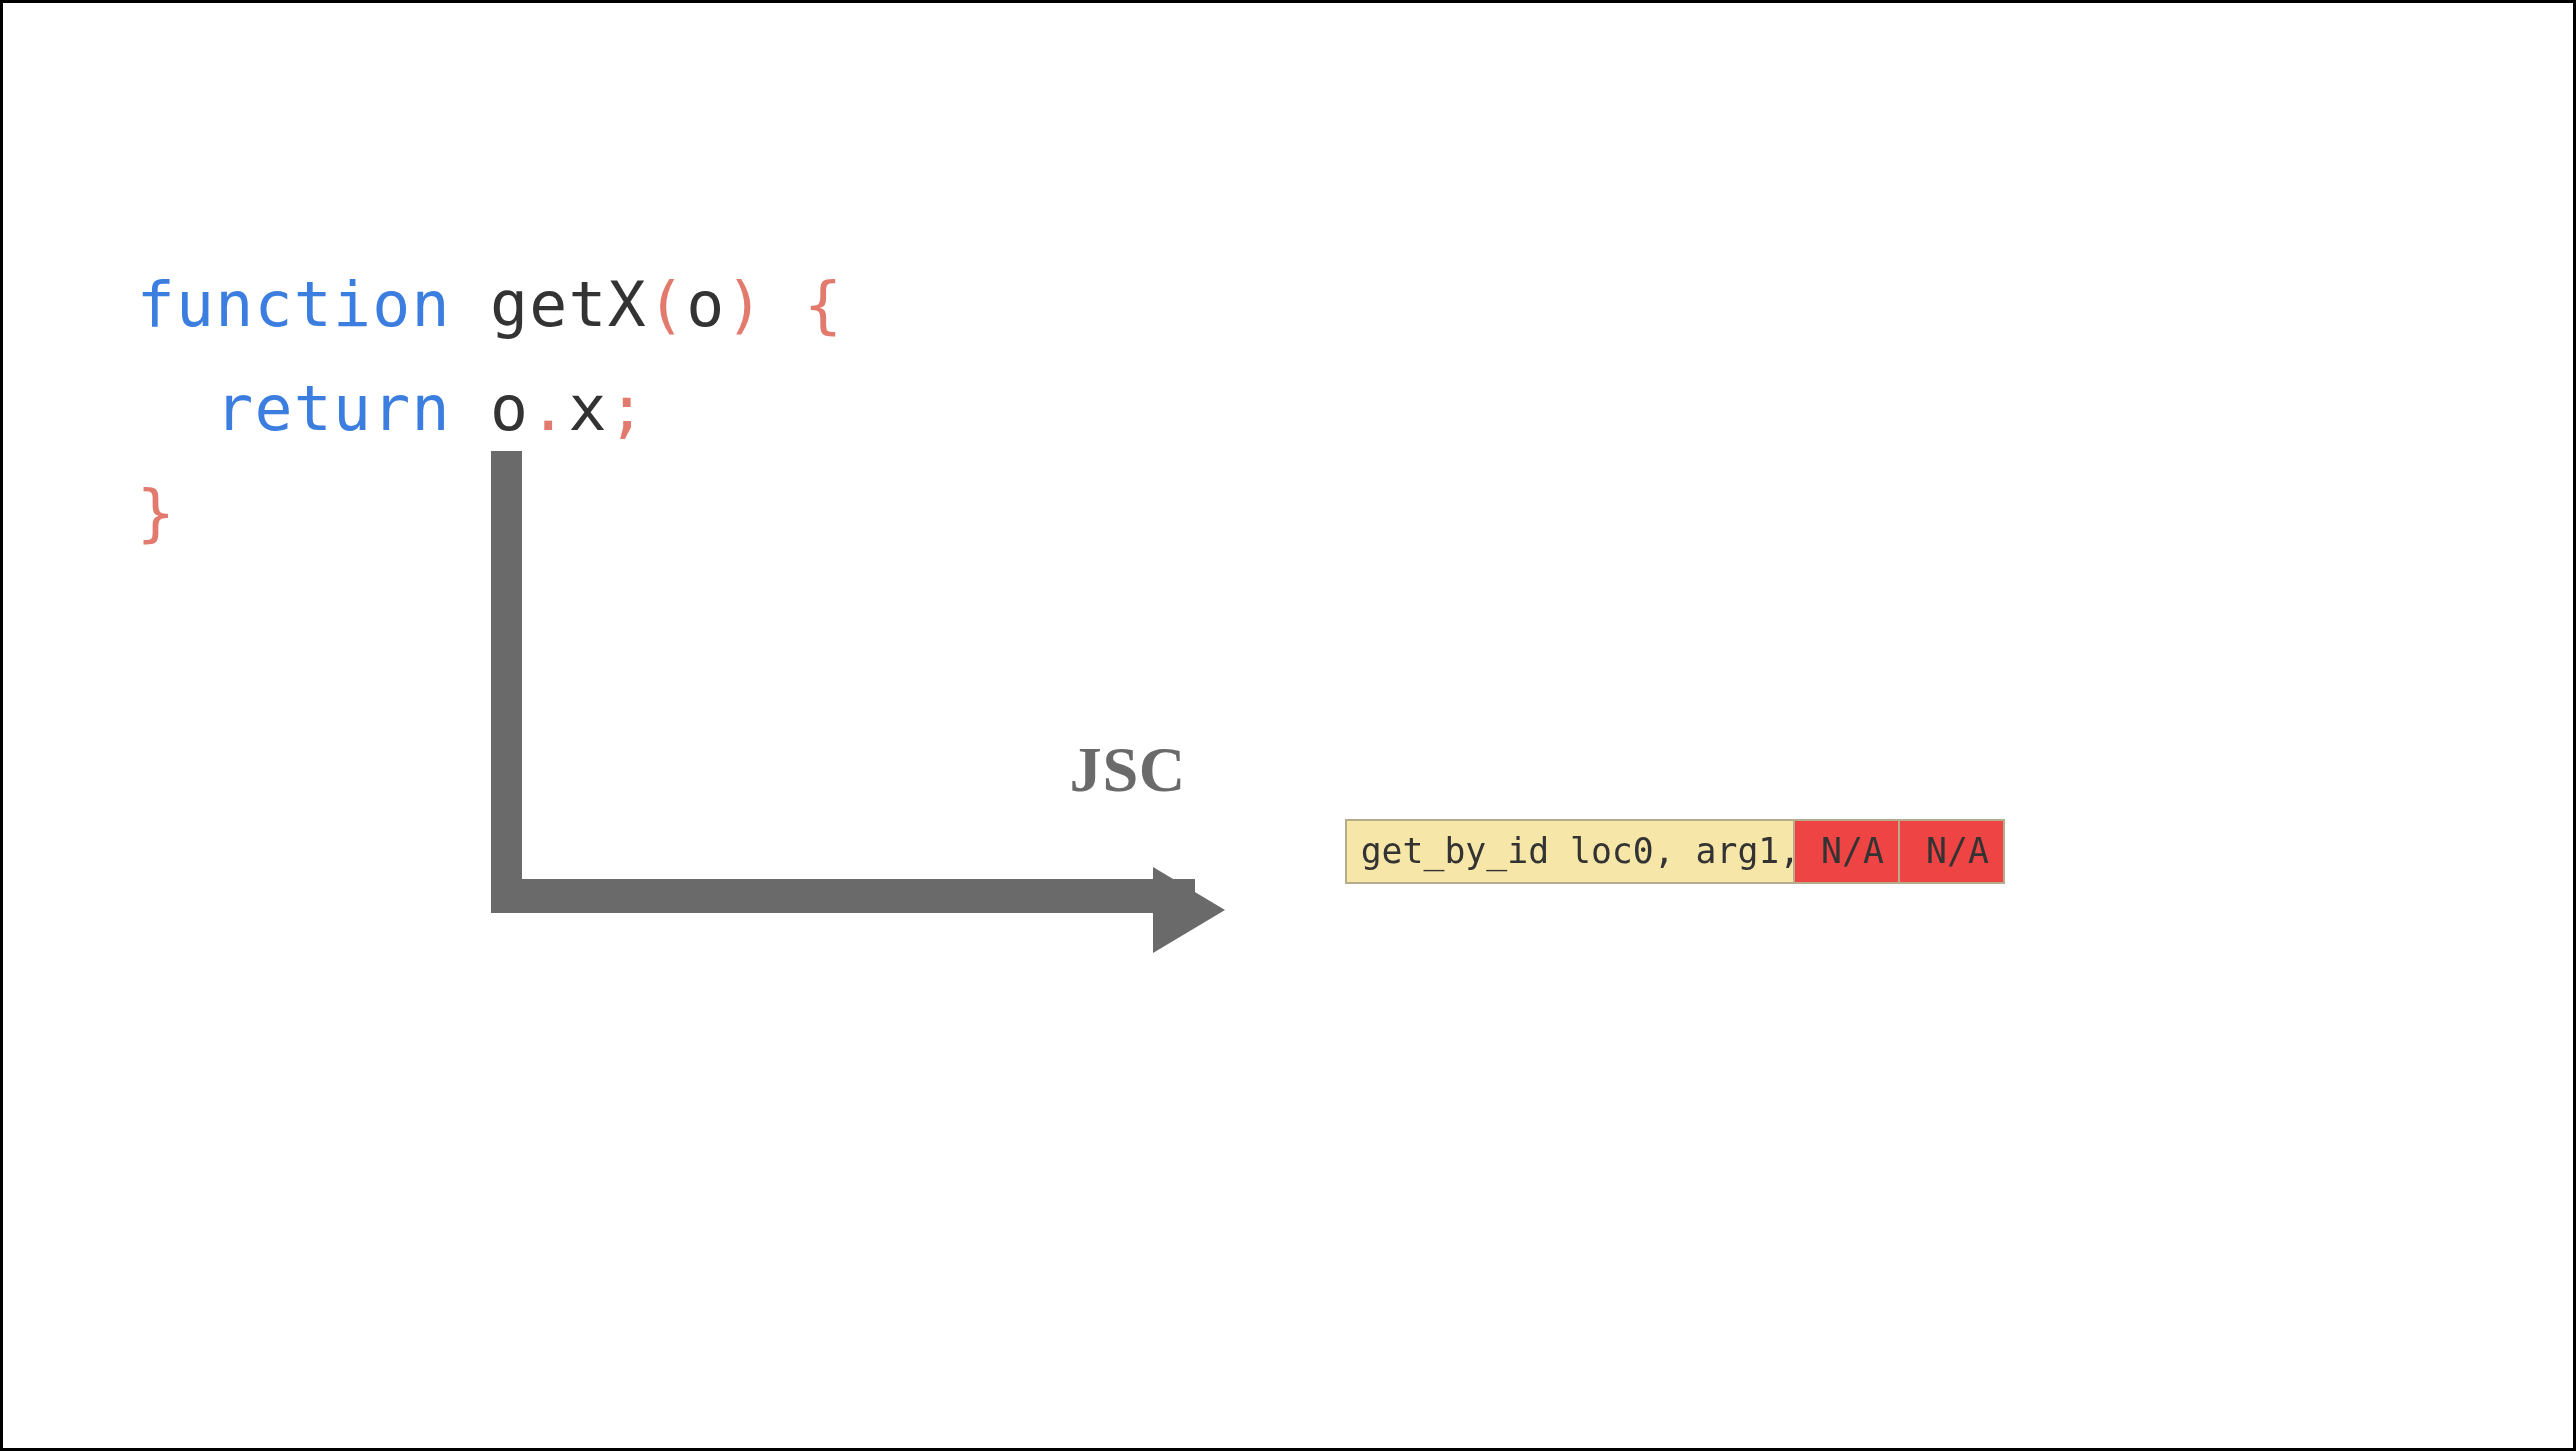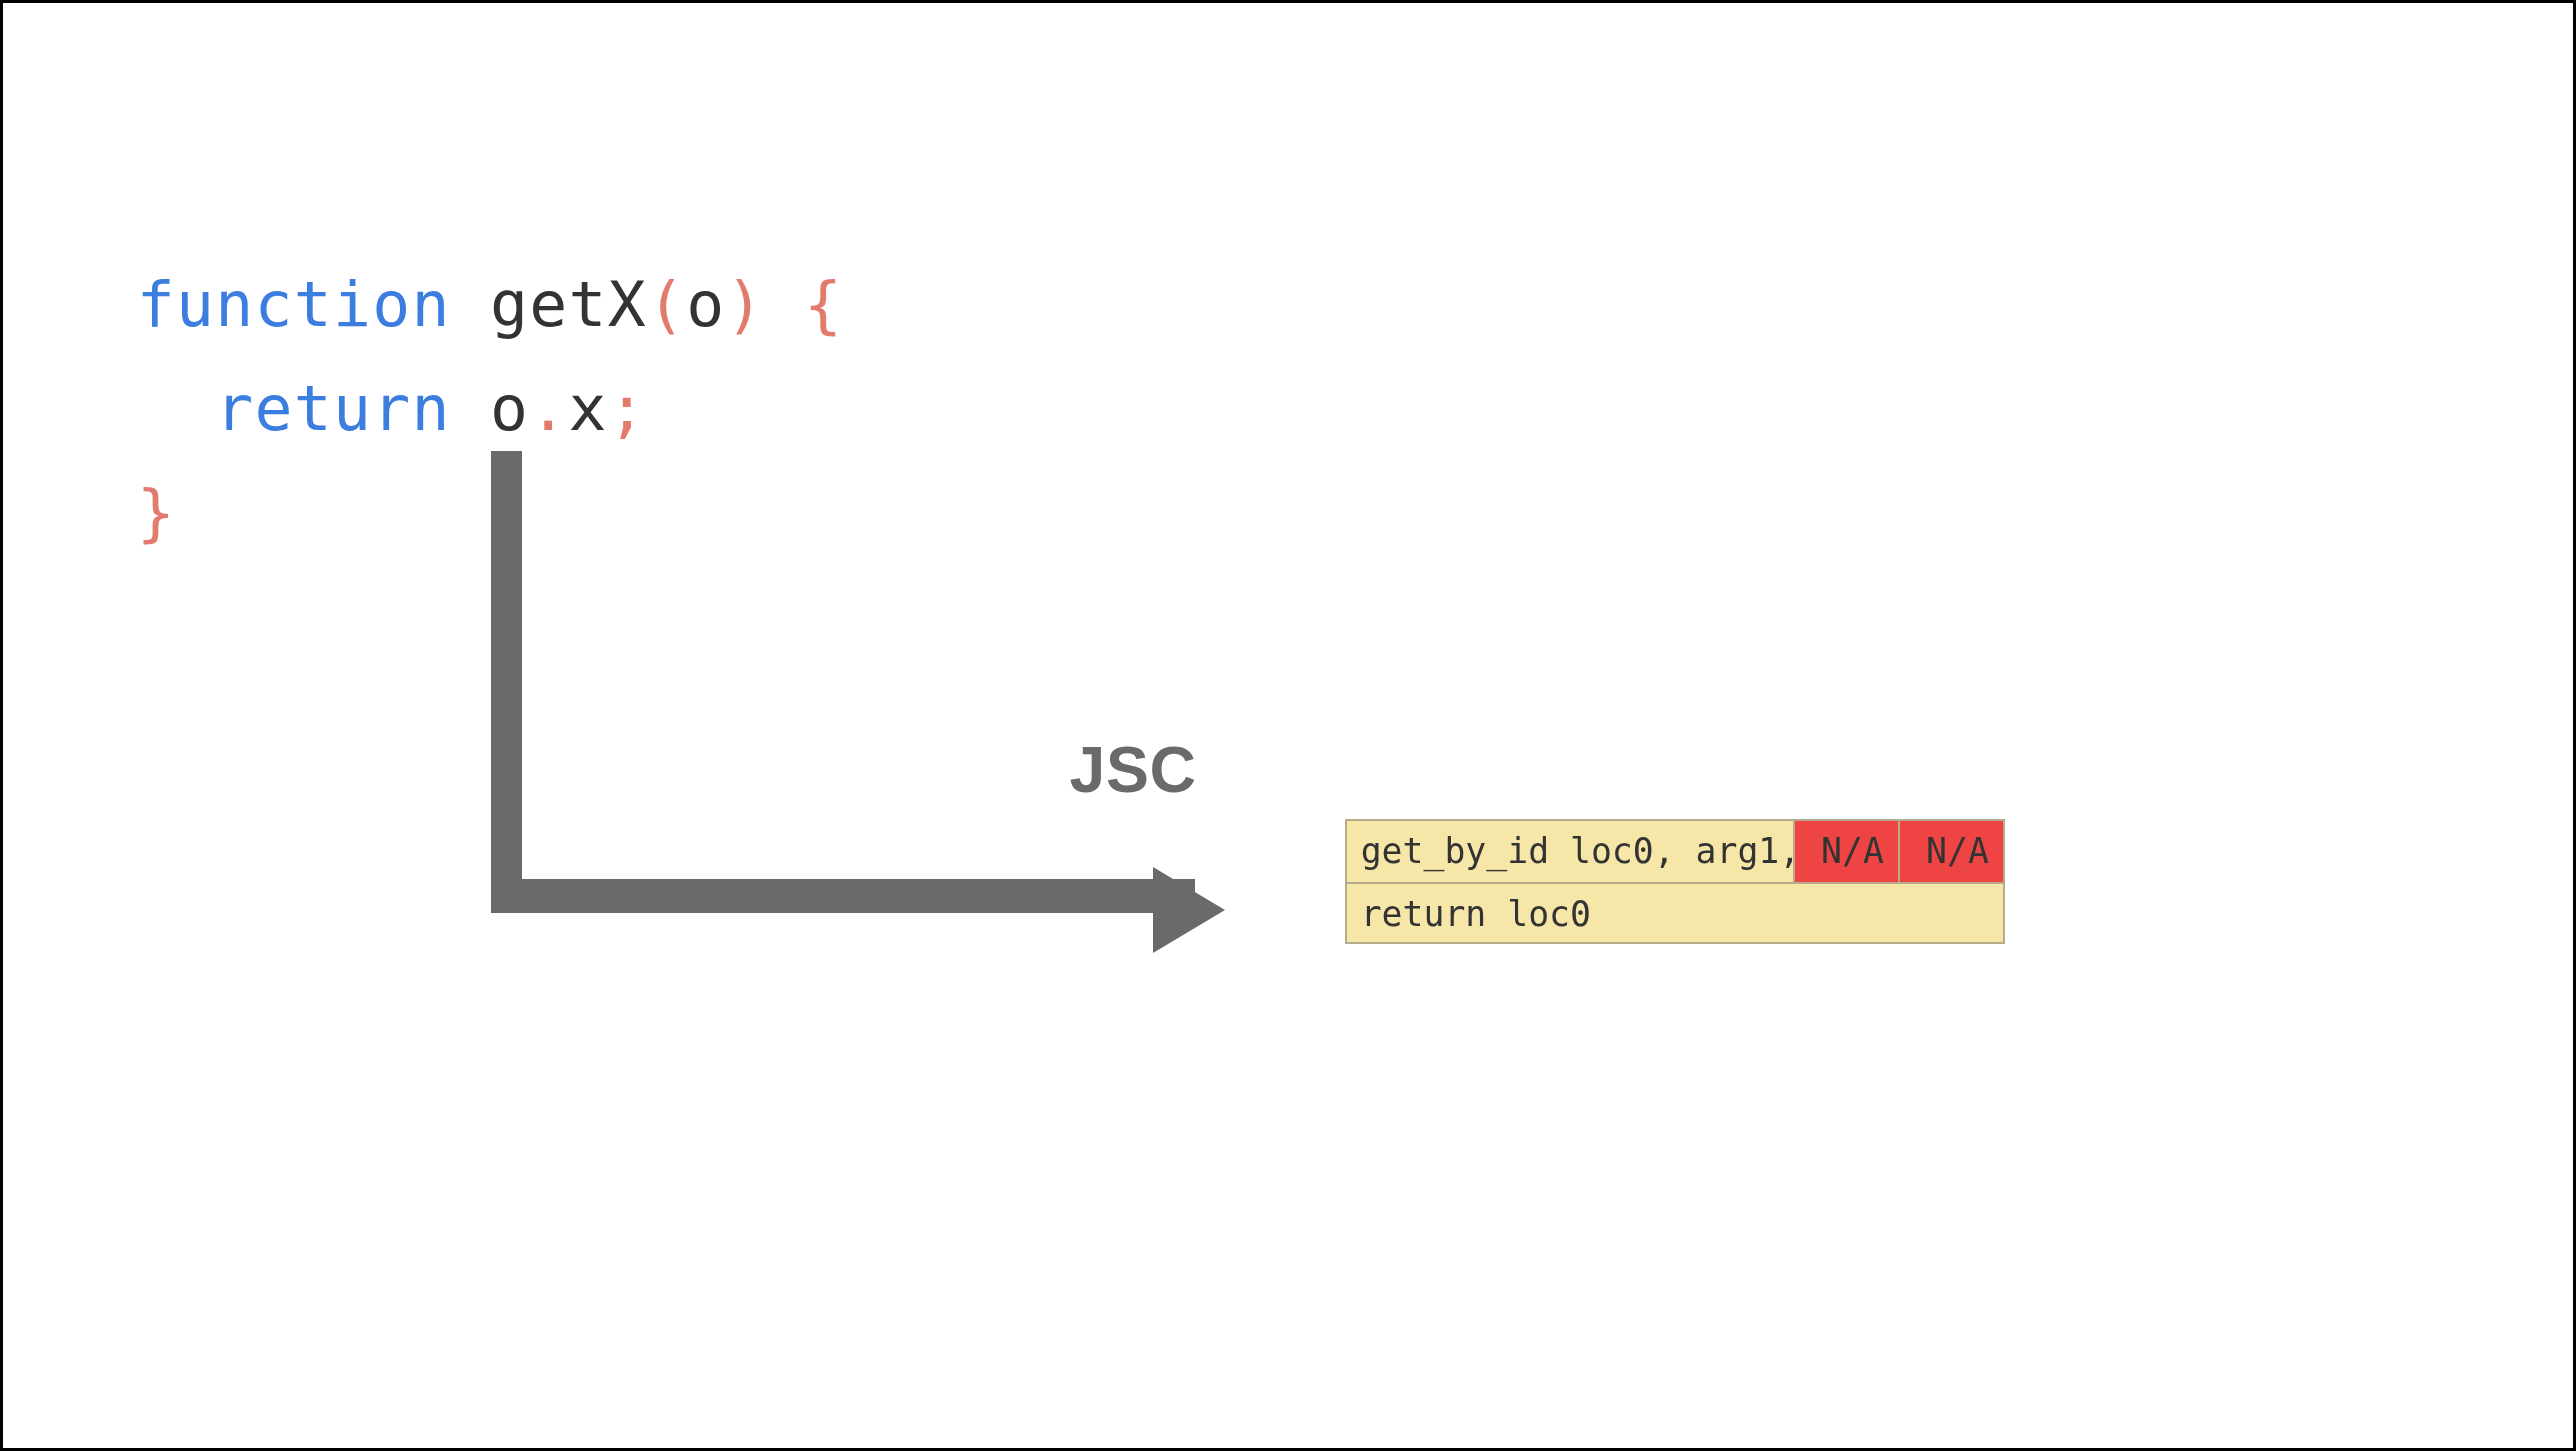--- a/index.html
+++ b/index.html
@@ -69,21 +69,21 @@
     width: 0;
     height: 0;
     border-left: 2.8vw solid #6a6a6a;
     border-top: 1.7vw solid transparent;
     border-bottom: 1.7vw solid transparent;
   }
   .arrow-label {
     position: absolute;
     left: 41.5%;
     top: 50.5%;
-    font-family: Liberation Sans, sans-serif;
+    font-family: Liberation Serif, serif;
     font-weight: 700;
     font-size: 2.5vw;
     color: #6a6a6a;
     letter-spacing: 0.01em;
   }
 
   
   .jsfn {
     position: absolute;
     left: 50.7%;
@@ -156,19 +156,16 @@
   </div>
   <div class="arrow-label">JSC</div>
 
 
   <div class="bytecode">
     <div class="bc-row">
       <div class="bc-cell bc-main">get_by_id loc0, arg1, x</div>
       <div class="bc-cell bc-na">N/A</div>
       <div class="bc-cell bc-na">N/A</div>
     </div>
-    <div class="bc-row">
-      <div class="bc-cell bc-main">return loc0</div>
-    </div>
   </div>
 
 </div>
 
 
 </body></html>

